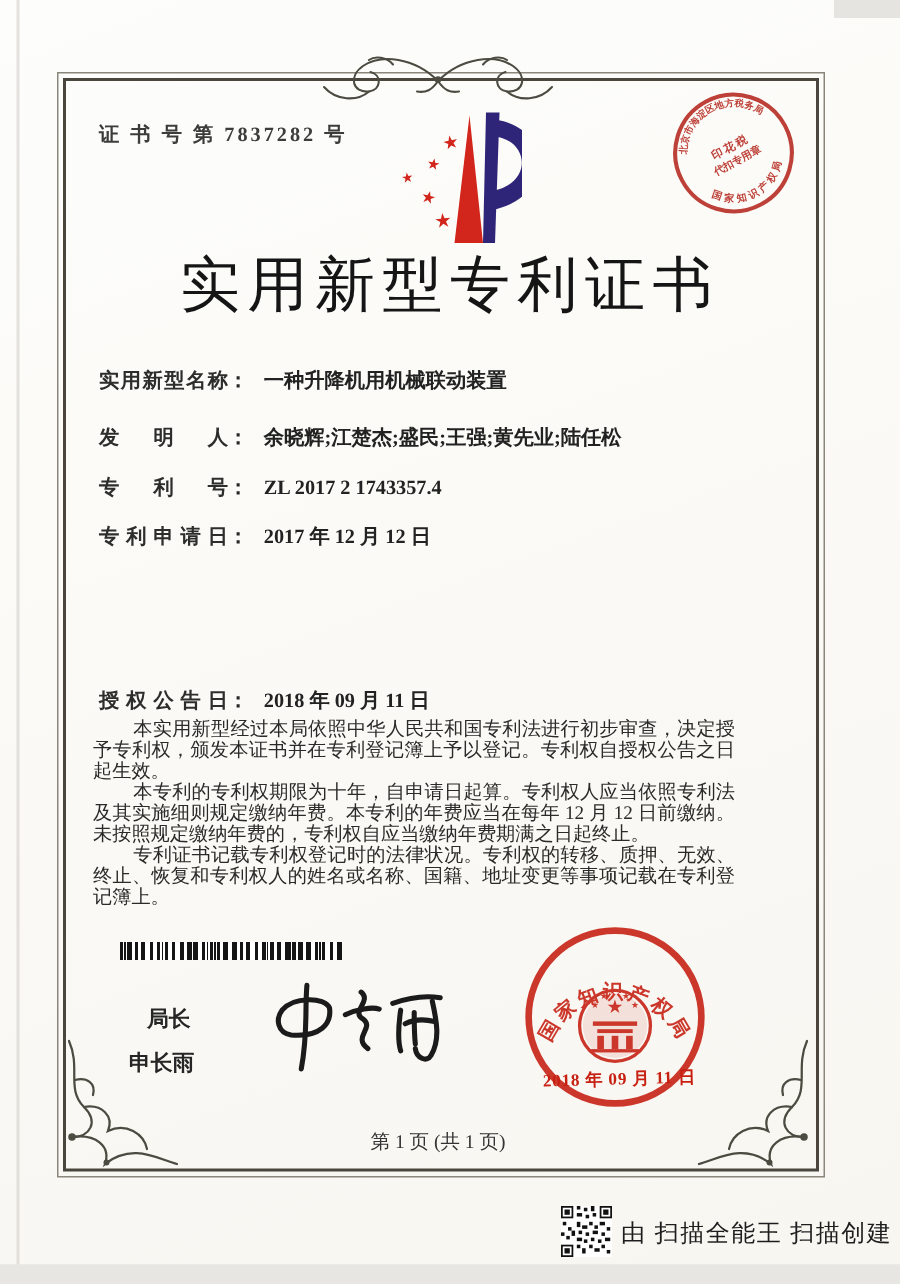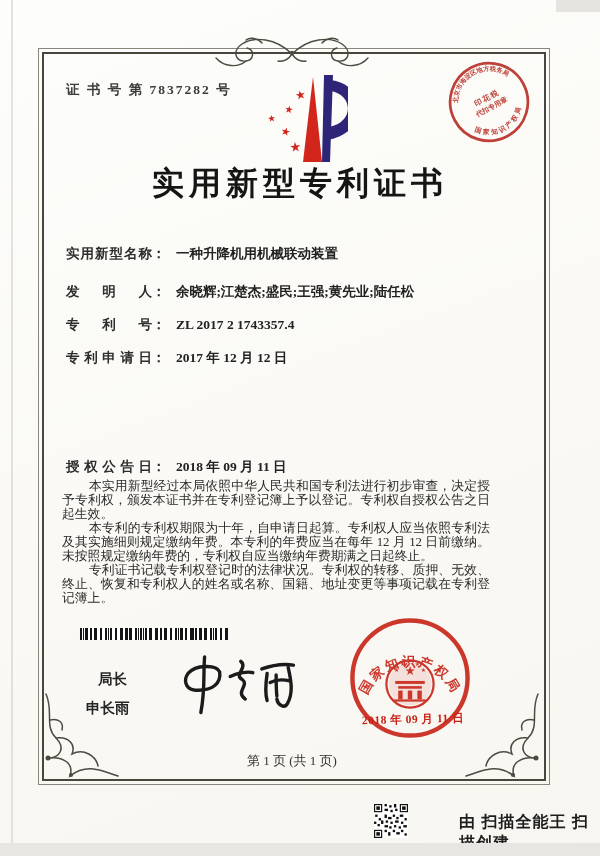--- a/index.html
+++ b/index.html
@@ -9,21 +9,21 @@
   .abs{position:absolute;}
   
   .edge-line{left:11px;top:0;width:2px;height:856px;background:#cfccc6;opacity:.55;}
   .corner-sliver{left:556px;top:0;width:44px;height:12px;background:#c9c7c2;opacity:.45;}
   
   .frame{left:42px;top:52px;width:500px;height:725px;border:2px solid #4a463e;}
   .frame::before{content:"";position:absolute;inset:-6px;border:1px solid #8a867c;}
   
   .cert-no{left:66px;top:81px;font-size:13.5px;letter-spacing:2px;color:#3c3c3a;font-weight:600;}
   .title{left:42px;top:162px;width:500px;text-align:center;padding-left:16px;box-sizing:border-box;
-         font-size:32px;font-weight:bold;letter-spacing:5px;color:#151515;}
+         font-size:40px;font-weight:normal;letter-spacing:5px;color:#151515;}
   
   .field{left:66px;font-size:13.5px;white-space:nowrap;}
   .flabel{display:inline-block;width:86px;text-align:justify;text-align-last:justify;
           font-weight:600;color:#2d2d2b;vertical-align:top;}
   .colon{font-weight:600;}
   .fvalue{margin-left:7px;font-weight:700;color:#222;}
   .fvalue2{margin-left:107px;font-weight:600;color:#222;font-size:13.5px;}
   
   .paras{left:62px;top:479px;width:428px;font-size:12.8px;line-height:14px;text-align:justify;color:#2a2a28;}
   .paras p{margin:0;text-indent:2.1em;font-weight:500;}
@@ -32,21 +32,21 @@
     background-image:repeating-linear-gradient(90deg,#151515 0 2px,transparent 2px 5px),
                      repeating-linear-gradient(90deg,#151515 0 1px,transparent 1px 7px),
                      repeating-linear-gradient(90deg,transparent 0 3px,#151515 3px 4px,transparent 4px 11px);}
   .sig-title{left:86px;top:670px;font-size:14.5px;font-weight:600;margin-left:12px;}
   .sig-name{left:86px;top:699px;font-size:14.5px;font-weight:600;}
   .autograph{left:176px;top:648px;}
   .seal-date{left:350px;top:712px;width:126px;text-align:center;font-size:11.5px;font-weight:bold;
              color:#c71f10;letter-spacing:.5px;transform:rotate(-1.5deg);}
   .page-footer{left:42px;top:752px;width:500px;text-align:center;font-size:13px;color:#333;}
   .scan-note{left:414px;top:812px;font-size:16px;font-family:"Liberation Sans","DejaVu Sans",sans-serif;
-             color:#1d1d1d;letter-spacing:1px;font-weight:700;margin-left:45px;}
+             color:#1d1d1d;letter-spacing:1px;font-weight:400;}
   .qr{left:374px;top:804px;}
   .seal-big{left:348px;top:616px;opacity:.93;}
   .seal-tax{left:447px;top:60px;transform:rotate(-28deg);opacity:.88;}
   .ornament{color:#4b4b41;}
 </style>
 </head>
 <body>
 
 <div class="sheet">
 

